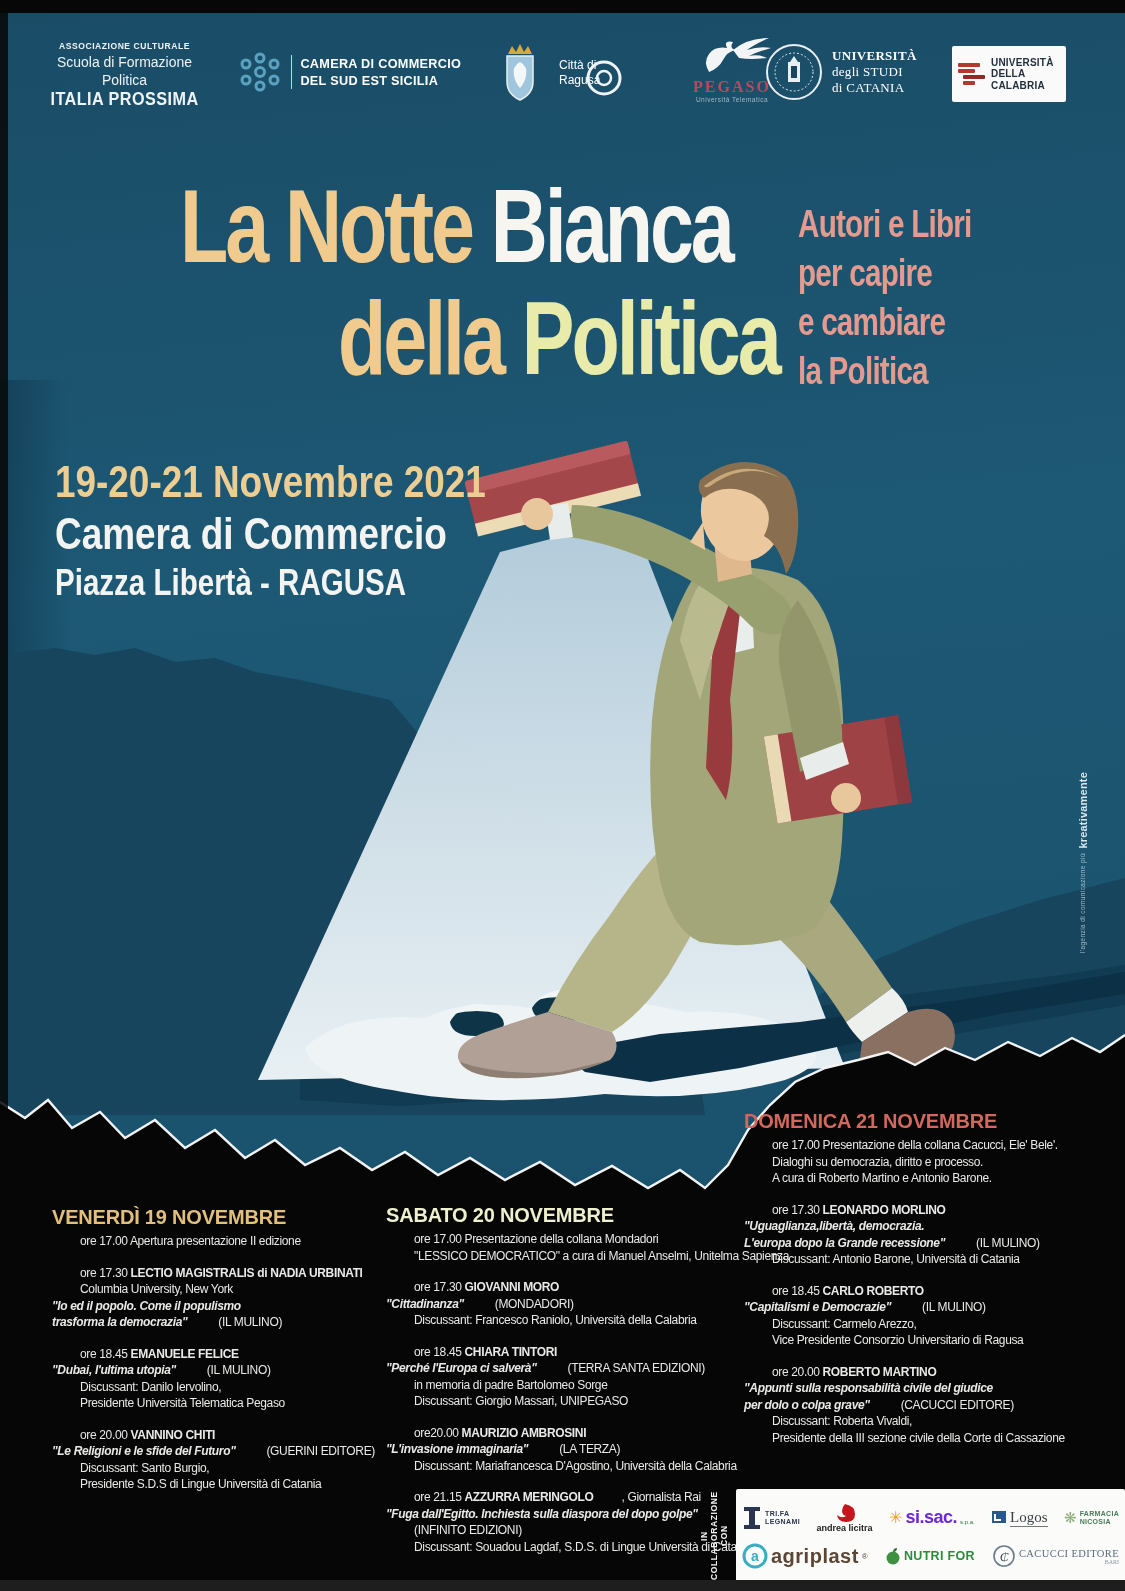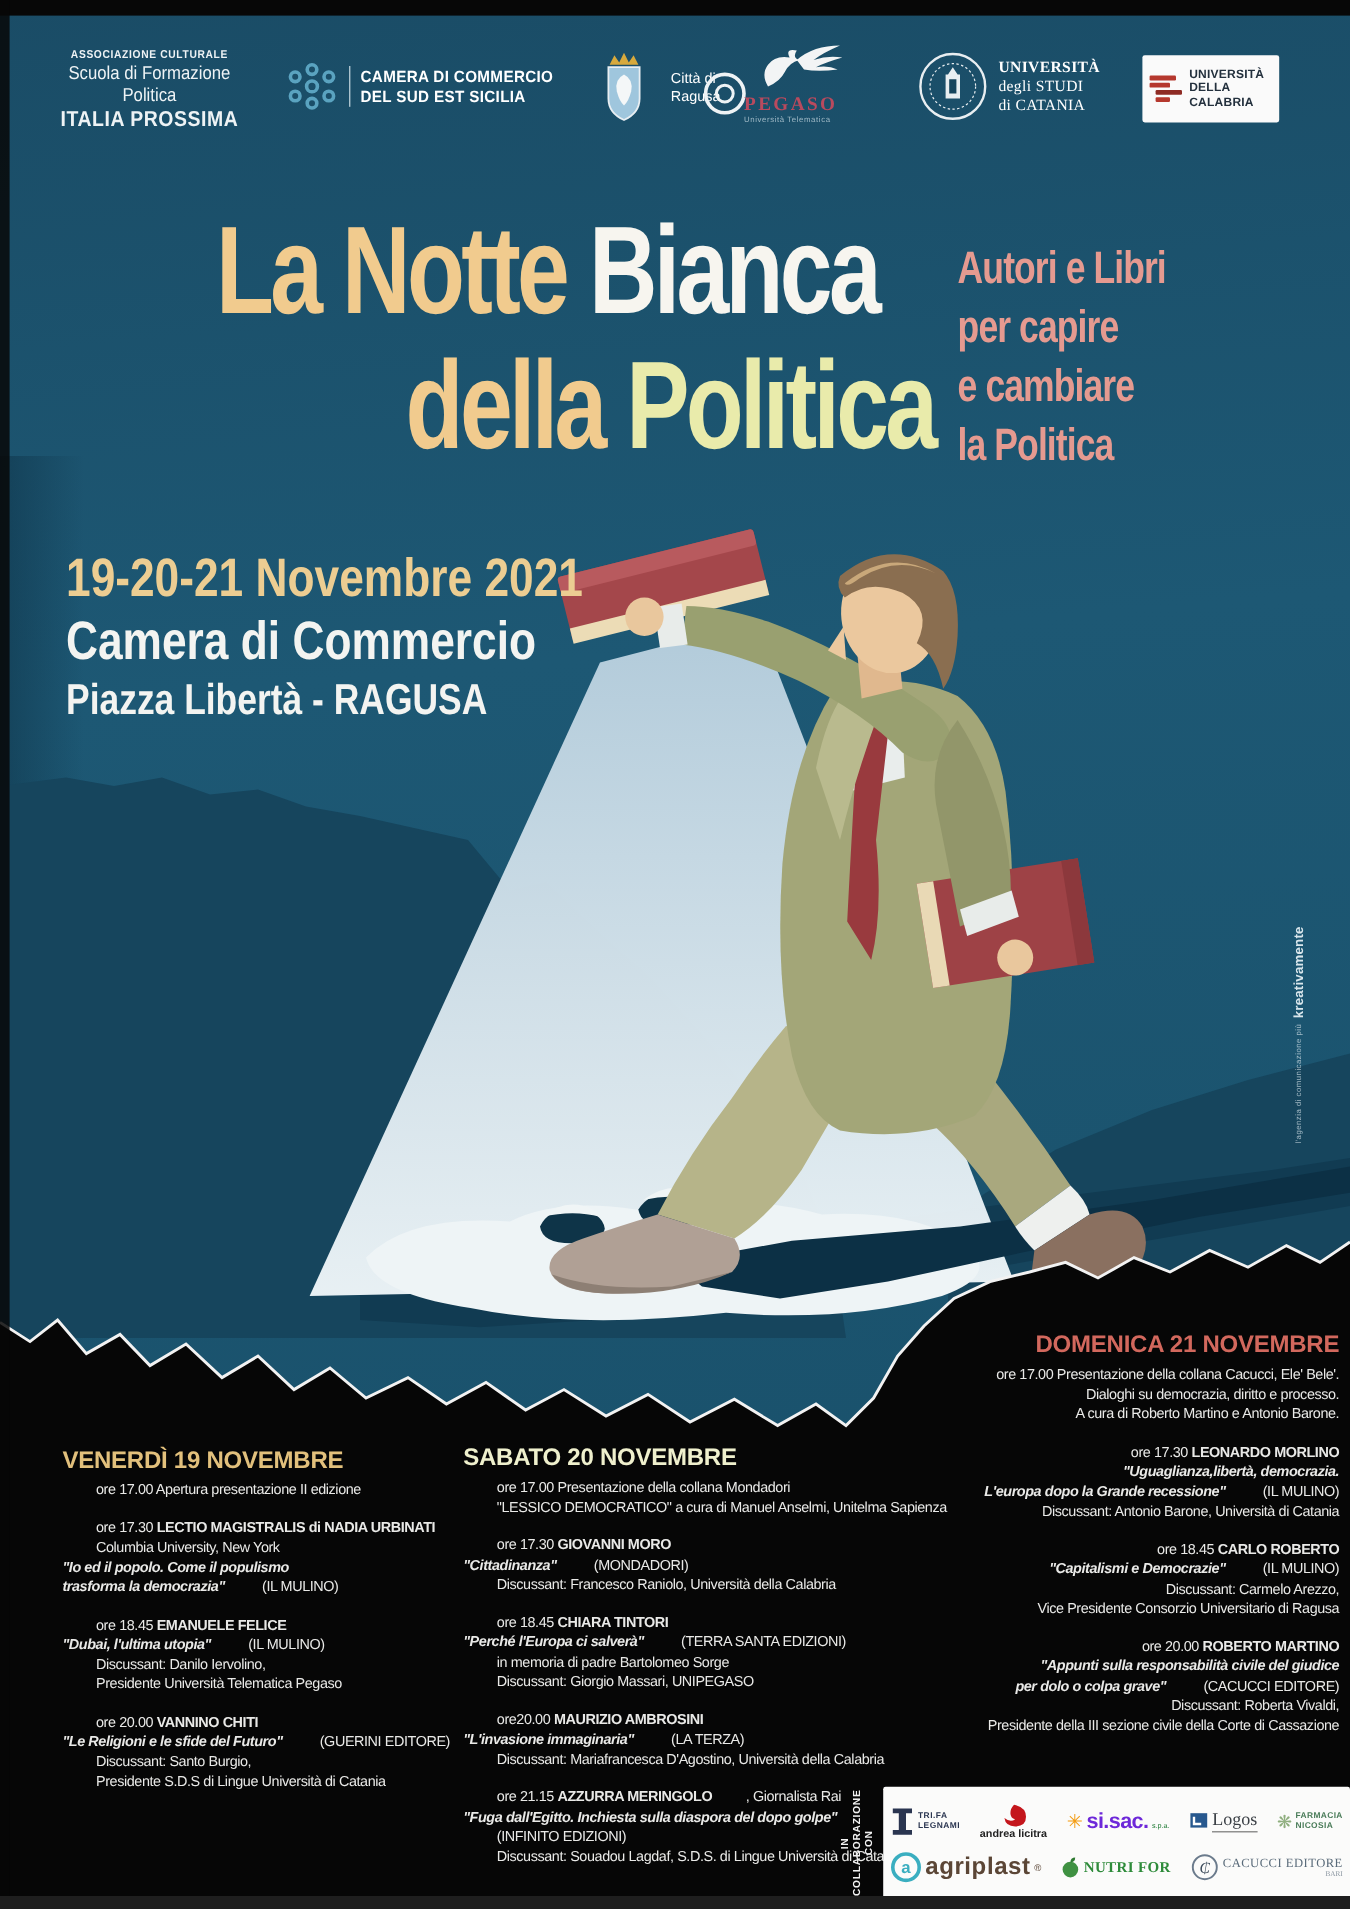--- a/index.html
+++ b/index.html
@@ -16,21 +16,21 @@
   
   .assoc{left:48px;top:40px;width:170px;text-align:center;color:#eef3f5;transform:scaleX(.9);transform-origin:left top;}
   .assoc .a1{font-size:9.5px;font-weight:700;letter-spacing:.6px;}
   .assoc .a2{font-size:15.5px;margin-top:2px;}
   .assoc .a3{font-size:18px;font-weight:700;letter-spacing:.5px;}
   .chamber{left:238px;top:50px;display:flex;align-items:center;gap:9px;color:#fff;}
   .chamber .txt{border-left:1px solid #cfe0e8;padding-left:9px;font-weight:700;font-size:13.5px;letter-spacing:.3px;line-height:17px;transform:scaleX(.94);transform-origin:left center;}
   .ragusa{left:502px;top:42px;display:flex;align-items:center;gap:21px;color:#fff;}
   .ragusa .txt{font-size:12px;line-height:15px;}
   .ring{left:584px;top:58px;}
-  .pegaso{left:620px;top:36px;width:104px;}
+  .pegaso{left:680px;top:36px;width:104px;text-align:center;}
   .pegaso .name{font-family:"Liberation Serif",serif;font-size:16px;font-weight:700;letter-spacing:2px;color:#b94a5e;margin-top:-2px;}
   .pegaso .sub{font-size:6.5px;color:#9fb9c6;letter-spacing:.5px;}
   .catania{left:764px;top:42px;display:flex;align-items:center;gap:8px;color:#fff;}
   .catania .txt{font-family:"Liberation Serif",serif;font-size:13px;line-height:16px;letter-spacing:.3px;}
   .catania .txt .c1{font-weight:700;}
   .calabria{left:952px;top:46px;width:114px;height:56px;background:#fafafa;border-radius:2px;display:flex;align-items:center;gap:6px;padding:0 6px;box-sizing:border-box;}
   .calabria .bars{display:flex;flex-direction:column;gap:2px;}
   .calabria .bars i{display:block;height:4px;background:#b5382e;border-radius:1px;}
   .calabria .bars i:nth-child(1){width:22px;}
   .calabria .bars i:nth-child(2){width:17px;}
@@ -47,42 +47,42 @@
   
   .dateline{font-weight:700;transform:scaleX(.82);transform-origin:left top;white-space:nowrap;}
   .d1{left:55px;top:456px;font-size:45px;}
   .d2{left:55px;top:508px;font-size:45px;color:#f3f4f1;}
   .d3{left:55px;top:562px;font-size:36px;color:#f3f4f1;}
 
   
   .pcol{color:#e9e9e7;}
   .col-0{left:52px;top:1206px;width:318px;}
   .col-1{left:386px;top:1204px;width:352px;}
-  .col-2{left:744px;top:1110px;width:372px;text-align:right;}
+  .col-2{left:744px;top:1110px;width:372px;}
   .day-title{font-size:20px;font-weight:700;letter-spacing:-.2px;margin-bottom:4px;white-space:nowrap;}
   .event{margin-bottom:15px;}
   .pline{font-size:12px;line-height:16.5px;letter-spacing:-.35px;white-space:nowrap;}
   .seg-n{font-weight:400;margin-left:28px;}
   .seg-b{font-weight:700;}
   .seg-i{font-weight:700;font-style:italic;}
 
   
   .collab{left:699px;top:1489px;height:94px;width:18px;writing-mode:vertical-rl;transform:rotate(180deg);color:#f2f2f2;font-size:8.5px;font-weight:700;letter-spacing:.6px;text-align:center;}
   .sponsor-box{left:736px;top:1489px;width:389px;height:94px;background:#fbfbfa;border-radius:2px;display:flex;flex-direction:column;justify-content:space-evenly;padding:3px 6px;box-sizing:border-box;}
   .sp-row{display:flex;align-items:center;justify-content:space-between;}
   .sp{display:flex;align-items:center;gap:3px;}
   .sp-txt-2l{font-size:7px;line-height:7.5px;font-weight:700;color:#2a3550;letter-spacing:.4px;}
   .sp-licitra-t{font-size:9px;font-weight:700;color:#222;}
   .sp-sisac-t{font-size:18px;font-weight:700;color:#6d28d9;letter-spacing:-.5px;}
   .sp-sisac-s{font-size:6px;color:#1e7a34;align-self:flex-end;margin-bottom:3px;}
   .sp-logos-t{font-family:"Liberation Serif",serif;font-size:15px;color:#3a3f45;border-bottom:1px solid #777;}
   .sp-nicosia-t{font-size:7px;line-height:7.5px;font-weight:700;color:#4a7c59;letter-spacing:.3px;}
   .sp-agri-t{font-size:20px;font-weight:700;color:#5b4636;letter-spacing:.5px;}
   .sp-agri-r{font-size:8px;color:#5b4636;vertical-align:super;}
-  .sp-nutri-t{font-size:12.5px;font-weight:700;color:#2e8b3a;letter-spacing:.3px;font-family:Liberation Serif, serif;}
+  .sp-nutri-t{font-size:12.5px;font-weight:700;color:#2e8b3a;letter-spacing:.3px;}
   .sp-cacu-t{font-family:"Liberation Serif",serif;font-size:10.5px;color:#5a6b7a;letter-spacing:.4px;}
   .sp-cacu-s{font-family:"Liberation Serif",serif;font-size:6px;color:#8a95a0;text-align:right;}
 
   
   .credit{left:1074px;top:688px;height:265px;writing-mode:vertical-rl;transform:rotate(180deg);color:#d9e6ec;white-space:nowrap;}
   .credit .small{font-size:6.5px;opacity:.7;letter-spacing:.4px;}
   .credit .bold{font-size:11px;font-weight:700;letter-spacing:.2px;}
 </style>
 </head>
 <body>

